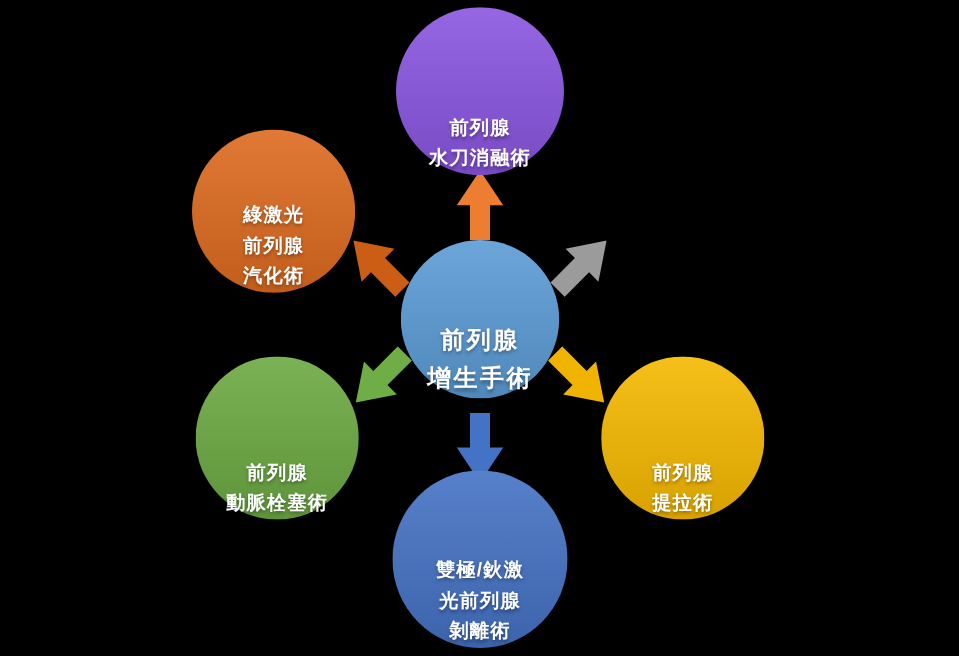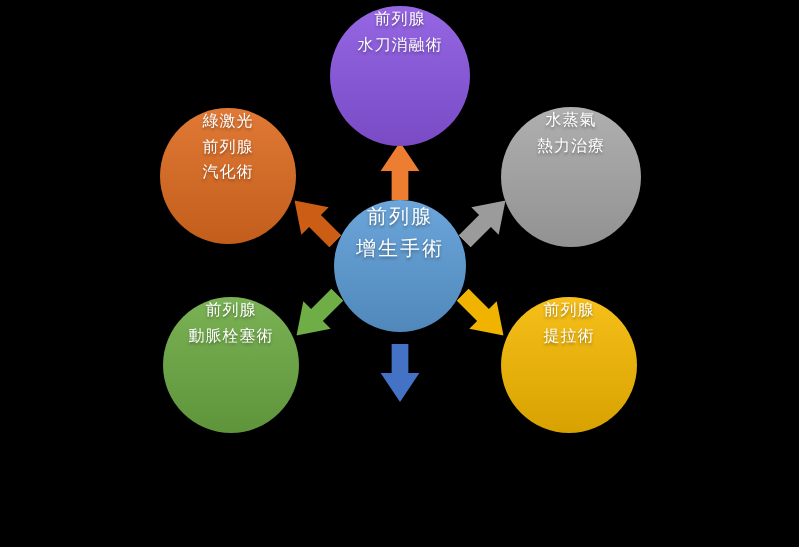--- a/index.html
+++ b/index.html
@@ -12,26 +12,27 @@
     width: 799px;
     height: 547px;
     background: #000;
     overflow: hidden;
     font-family: "Liberation Sans", "DejaVu Sans", sans-serif;
   }
   .node {
     position: absolute;
     border-radius: 50%;
     display: flex;
-    align-items: flex-start;
+    align-items: flex-end;
     justify-content: center;
     text-align: center;
     color: #ffffff;
     background-image: linear-gradient(180deg, rgba(255,255,255,0.10), rgba(0,0,0,0.12));
     z-index: 2;
+    font-weight: bold;
   }
   .node .label {
     white-space: pre-line;
     font-size: 16px;
     line-height: 1.6;
     letter-spacing: 1px;
     text-shadow: 0 2px 3px rgba(0,0,0,0.35);
   }
   .node-center .label {
     font-size: 20px;
@@ -77,34 +78,35 @@
     <span class="label">前列腺
 水刀消融術</span>
   </div>
 
   <div class="node node-top-left" style="background-color: rgb(221, 106, 31);">
     <span class="label">綠激光
 前列腺
 汽化術</span>
   </div>
 
-  <div class="node node-top-right" style="background-color: rgb(166, 166, 166);">
-    <span class="label">水蒸氣
-熱力治療</span>
-  </div>
 
   <div class="node node-bottom-left" style="background-color: rgb(108, 169, 66);">
     <span class="label">前列腺
 動脈栓塞術</span>
   </div>
 
   <div class="node node-bottom-right" style="background-color: rgb(245, 184, 0);">
     <span class="label">前列腺
 提拉術</span>
   </div>
 
+  <div class="node node-bottom" style="background-color: rgb(68, 114, 196);">
+    <span class="label">雙極/鈥激
+光前列腺
+剝離術</span>
+  </div>
 
   <div class="node node-center" style="background-color: rgb(91, 155, 213);">
     <span class="label">前列腺
 增生手術</span>
   </div>
 
 </div>
 
 </body></html>

